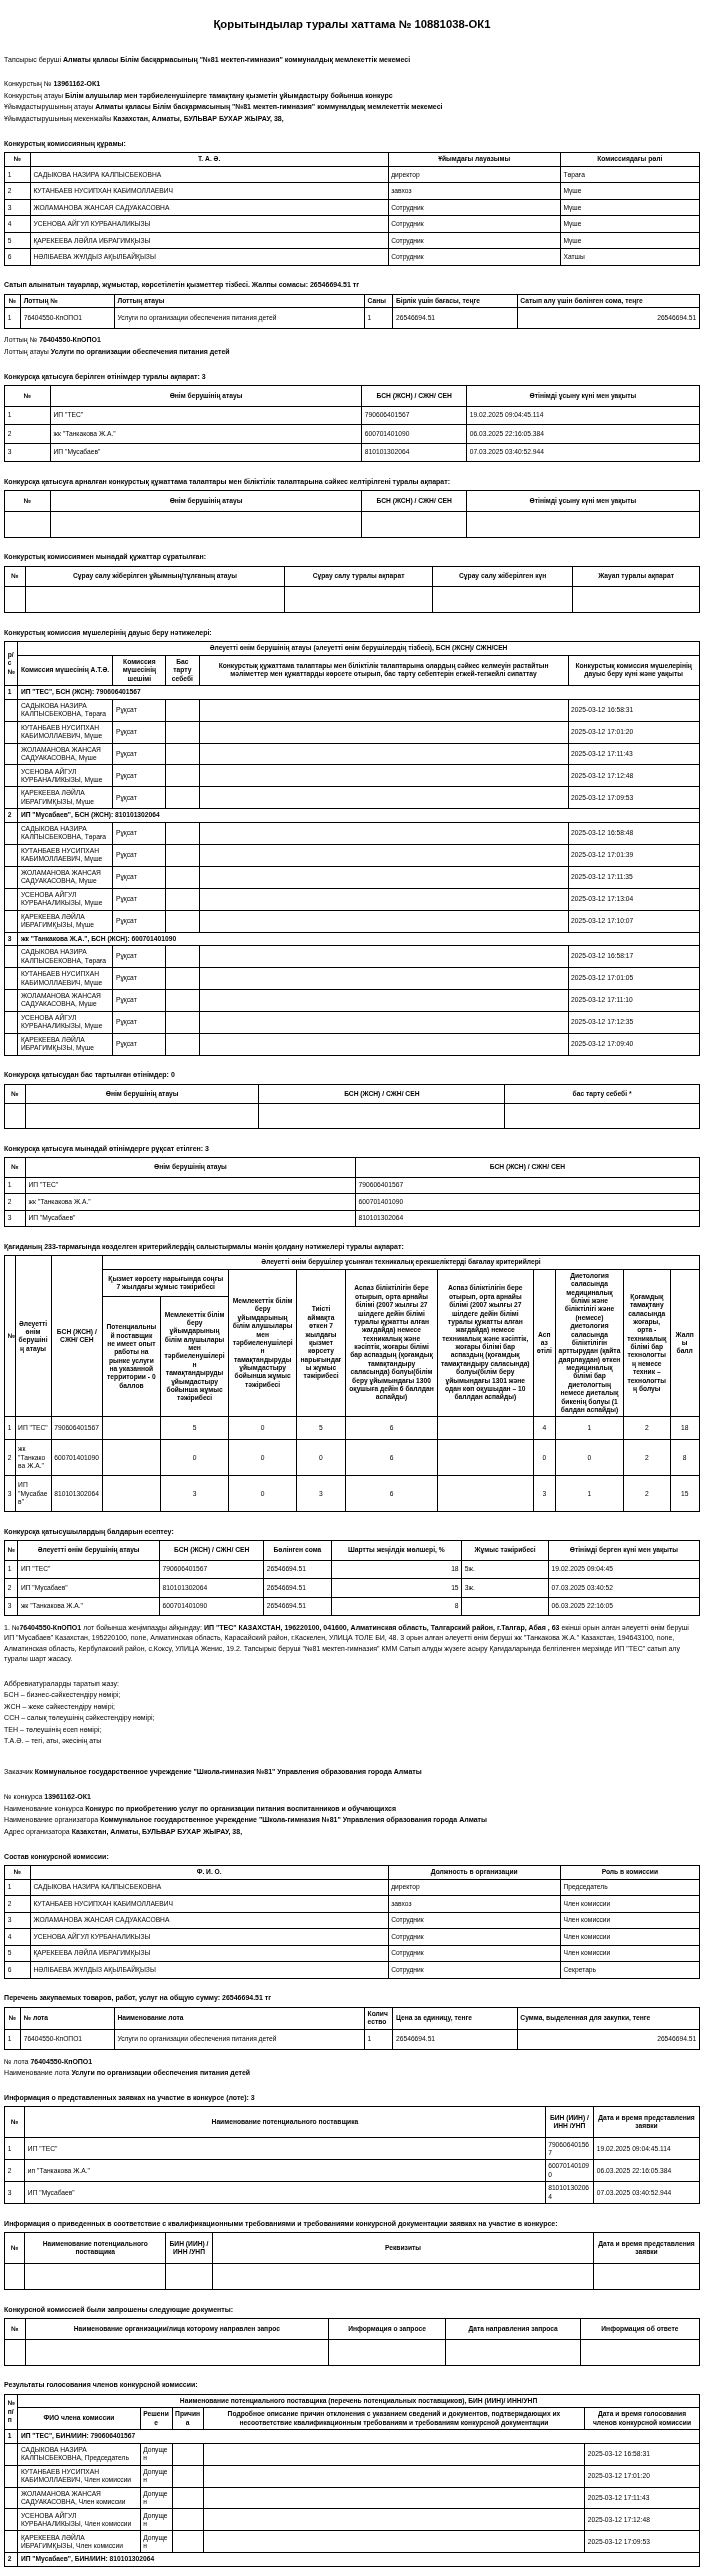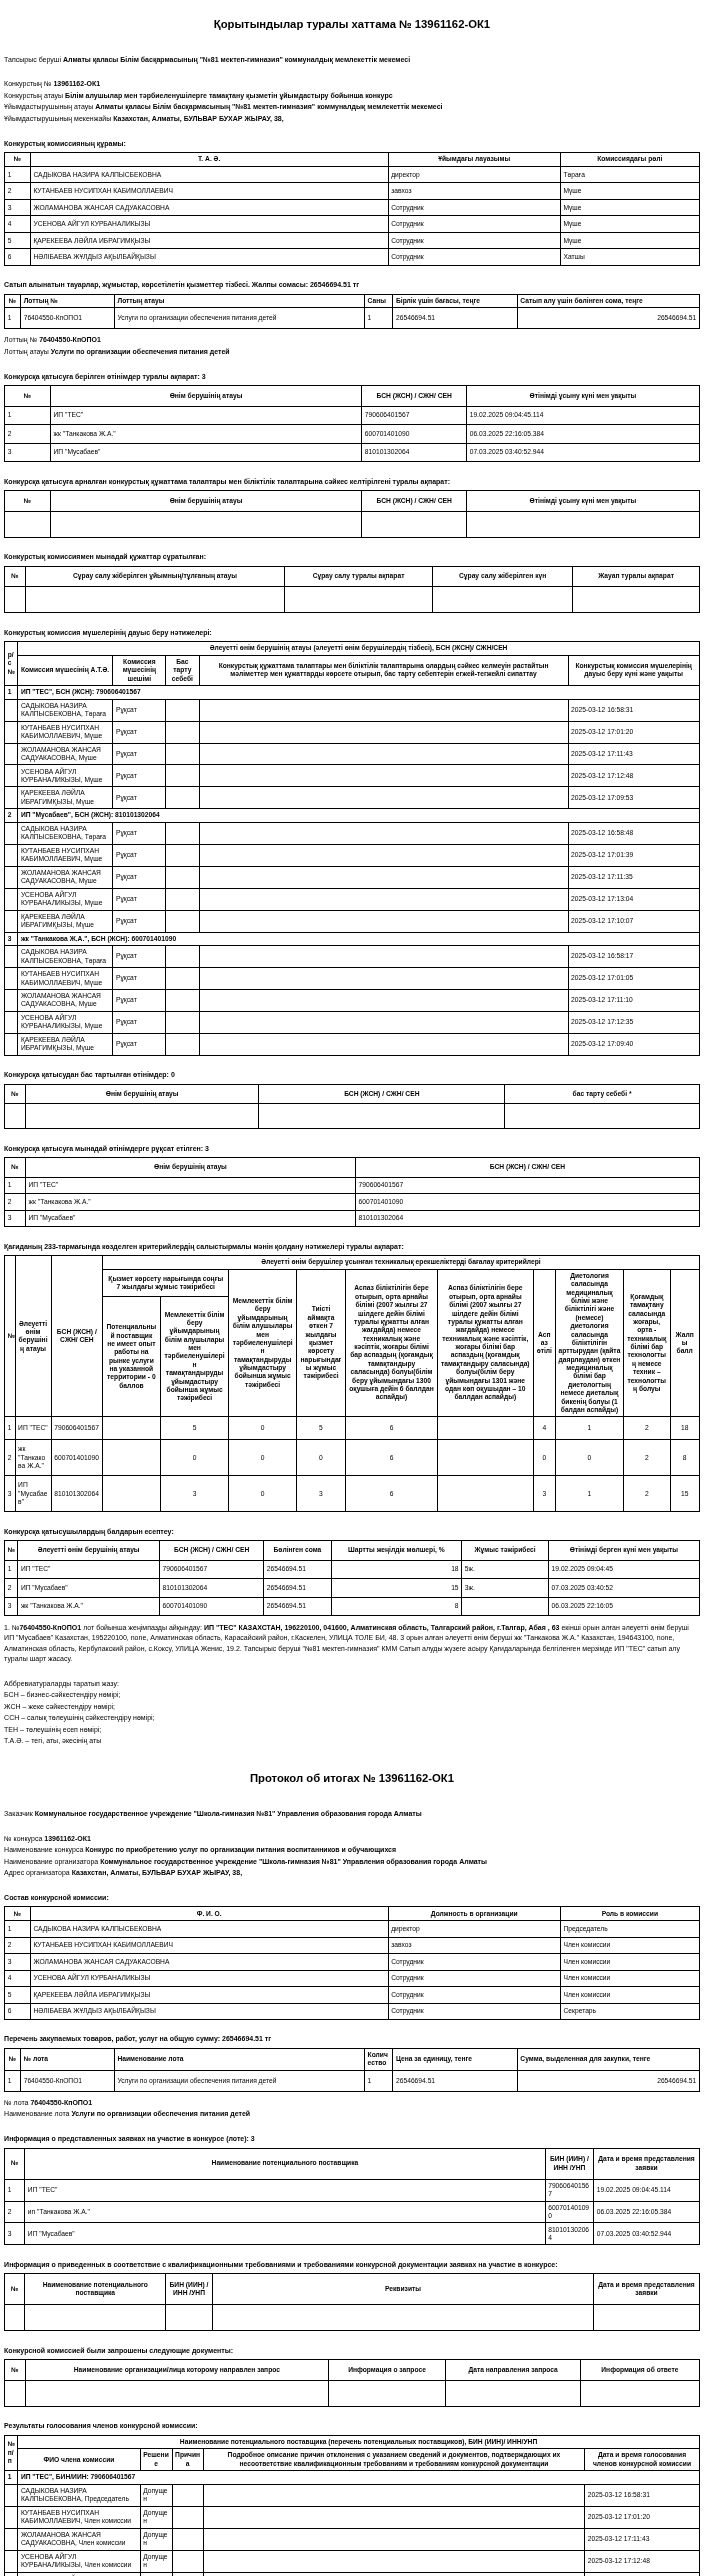--- a/index.html
+++ b/index.html
@@ -16,21 +16,21 @@
   td{text-align:left;}
   td.al-c{text-align:center;}
   td.al-r{text-align:right;}
   td.b{font-weight:700;}
   th.al-l{text-align:left;}
 </style>
 </head>
 <body>
 
 <div class="page" id="doc-root">
-    <div class="title">Қорытындылар туралы хаттама № 13961162-ОК1</div>
+    <div class="title">Қорытындылар туралы хаттама № 10881038-ОК1</div>
     <div class="para"><span>Тапсырыс беруші </span><span class="b">Алматы қаласы Білім басқармасының "№81 мектеп-гимназия" коммуналдық мемлекеттік мекемесі</span></div>
     <div class="gap" style="height: 12.4px;"></div>
     <div class="para"><span>Конкурстың № </span><span class="b">13961162-ОК1</span></div>
     <div class="para"><span>Конкурстың атауы </span><span class="b">Білім алушылар мен тәрбиеленушілерге тамақтану қызметін ұйымдастыру бойынша конкурс</span></div>
     <div class="para"><span>Ұйымдастырушының атауы </span><span class="b">Алматы қаласы Білім басқармасының "№81 мектеп-гимназия" коммуналдық мемлекеттік мекемесі</span></div>
     <div class="para"><span>Ұйымдастырушының мекенжайы </span><span class="b">Казахстан, Алматы, БУЛЬВАР БУХАР ЖЫРАУ, 38,</span></div>
     <div class="heading">Конкурстық комиссияның құрамы:</div>
     <table>
       <colgroup>
         <col style="width: 3.7%;">
@@ -565,21 +565,20 @@
     </table>
     <div class="para"><span>1. №</span><span class="b">76404550-КпОПО1</span><span> лот бойынша жеңімпазды айқындау: </span><span class="b">ИП "ТЕС" КАЗАХСТАН, 196220100, 041600, Алматинская область, Талгарский район, г.Талгар, Абая , 63</span><span> екінші орын алған әлеуетті өнім беруші ИП "Мусабаев" Казахстан, 195220100, none, Алматинская область, Карасайский район, г.Каскелен, УЛИЦА ТОЛЕ БИ, 48. 3 орын алған әлеуетті өнім беруші жк "Танкакова Ж.А." Казахстан, 194643100, none, Алматинская область, Кербулакский район, с.Коксу, УЛИЦА Женис, 19.2. Тапсырыс беруші "№81 мектеп-гимназия" КММ Сатып алуды жүзеге асыру Қағидаларында белгіленген мерзімде ИП "ТЕС" сатып алу туралы шарт жасасу.</span></div>
     <div class="gap" style="height: 12.4px;"></div>
     <div class="para"><span>Аббревиатураларды таратып жазу:</span></div>
     <div class="para"><span>БСН – бизнес-сәйкестендіру нөмірі;</span></div>
     <div class="para"><span>ЖСН – жеке сәйкестендіру нөмірі;</span></div>
     <div class="para"><span>ССН – салық төлеушінің сәйкестендіру нөмірі;</span></div>
     <div class="para"><span>ТЕН – төлеушінің есеп нөмірі;</span></div>
     <div class="para"><span>Т.А.Ә. – тегі, аты, әкесінің аты</span></div>
     <div class="gap" style="height: 18.5px;"></div>
-    <div class="title">Протокол об итогах № 13961162-ОК1</div>
     <div class="para"><span>Заказчик </span><span class="b">Коммунальное государственное учреждение "Школа-гимназия №81" Управления образования города Алматы</span></div>
     <div class="gap" style="height: 12.4px;"></div>
     <div class="para"><span>№ конкурса </span><span class="b">13961162-ОК1</span></div>
     <div class="para"><span>Наименование конкурса </span><span class="b">Конкурс по приобретению услуг по организации питания воспитанников и обучающихся</span></div>
     <div class="para"><span>Наименование организатора </span><span class="b">Коммунальное государственное учреждение "Школа-гимназия №81" Управления образования города Алматы</span></div>
     <div class="para"><span>Адрес организатора </span><span class="b">Казахстан, Алматы, БУЛЬВАР БУХАР ЖЫРАУ, 38,</span></div>
     <div class="heading">Состав конкурсной комиссии:</div>
     <table>
       <colgroup>
         <col style="width: 3.7%;">

